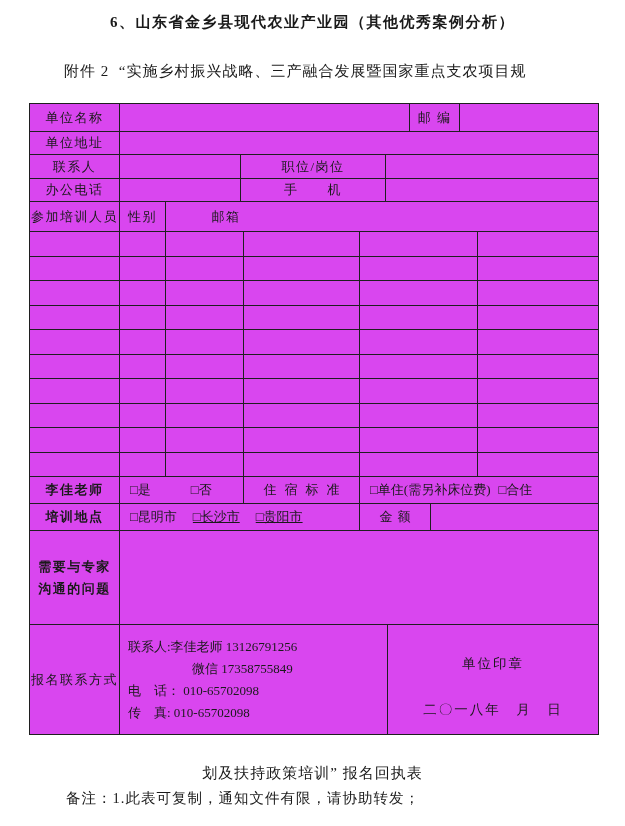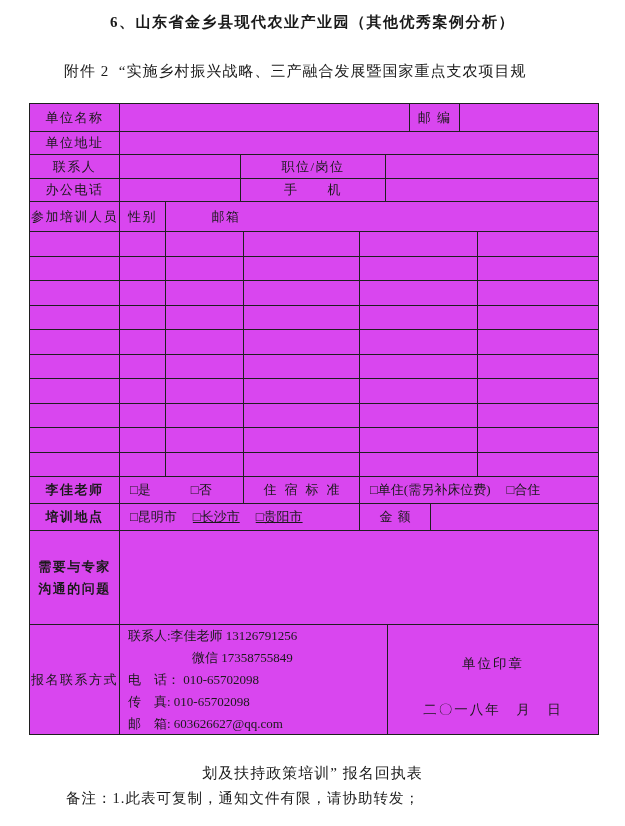--- a/index.html
+++ b/index.html
@@ -36,21 +36,21 @@
   .bold { font-weight:bold; }
   .sp8 { letter-spacing:8px; text-indent:8px; }
   .sp5 { letter-spacing:5px; text-indent:5px; }
   .padl { justify-content:flex-start; padding-left:10px; }
 
   .h27{height:27px} .h23{height:23px} .h24{height:24px} .h22{height:22px}
   .h30{height:30px} .h245{height:24.5px} .h94{height:94px} .h110{height:110px}
 
   .opt-gap40 { margin-left:40px; }
   .opt-gap16 { margin-left:16px;text-decoration:underline; }
-  .opt-gap8  { margin-left:16px; }
+  .opt-gap8  { margin-left:8px; }
 
   .two-line { flex-direction:column; justify-content:center; line-height:22px; font-weight:bold; letter-spacing:1.5px; }
 
   .contact-block {
     flex-direction:column; align-items:flex-start; justify-content:center;
     line-height:22px; padding-left:8px;
   }
   .contact-block .indent { padding-left:64px; }
 
   .seal-block {
@@ -227,21 +227,20 @@
       <div class="cell" style="width:479px"></div>
     </div>
 
     <div class="row h110">
       <div class="cell lab" style="width:89px">报名联系方式</div>
       <div class="cell contact-block" style="width:268px">
         <span>联系人:李佳老师 13126791256</span>
         <span class="indent">微信 17358755849</span>
         <span>电　话： 010-65702098</span>
         <span>传　真: 010-65702098</span>
-        <span>邮　箱: 603626627@qq.com</span>
       </div>
       <div class="cell seal-block" style="width:211px">
         <span class="seal-line">单位印章</span>
         <span class="date-line">二〇一八年　月　日</span>
       </div>
     </div>
 
   </div>
 
   <div class="caption">划及扶持政策培训” 报名回执表</div>

